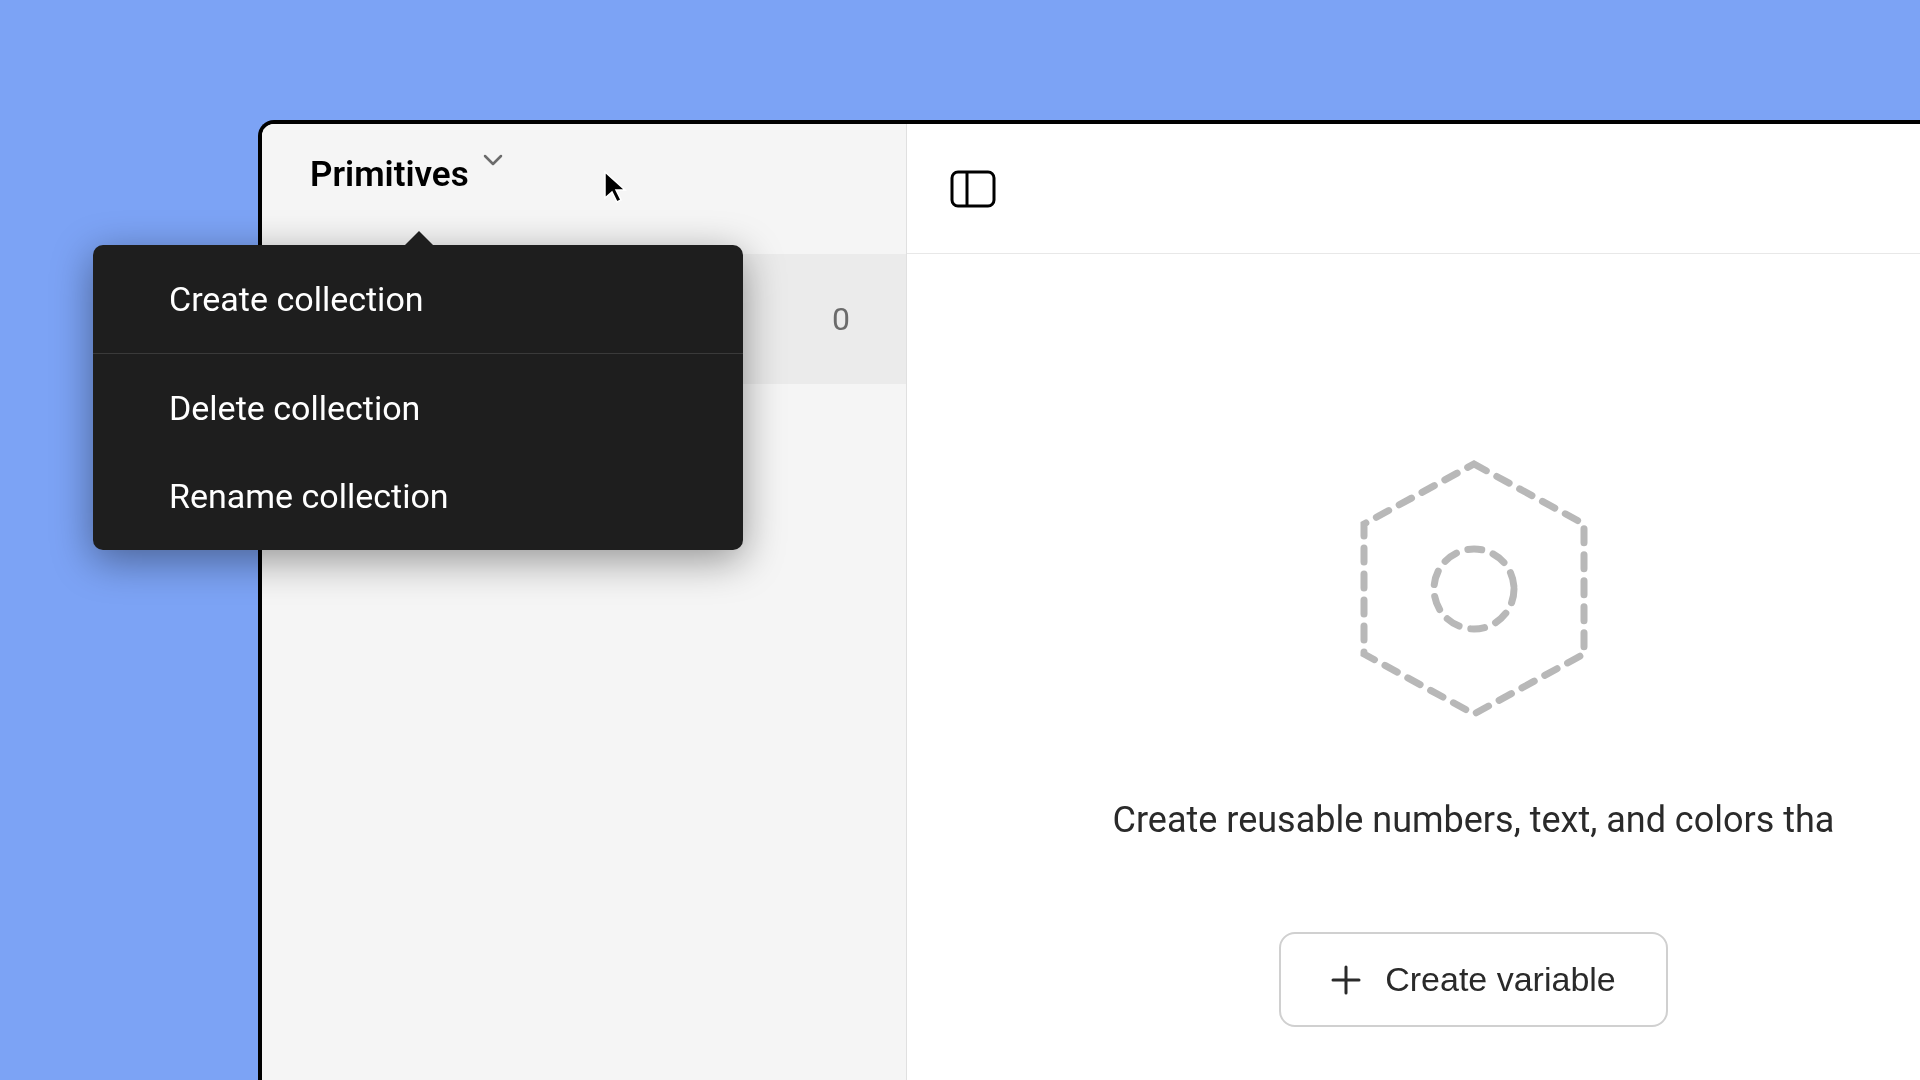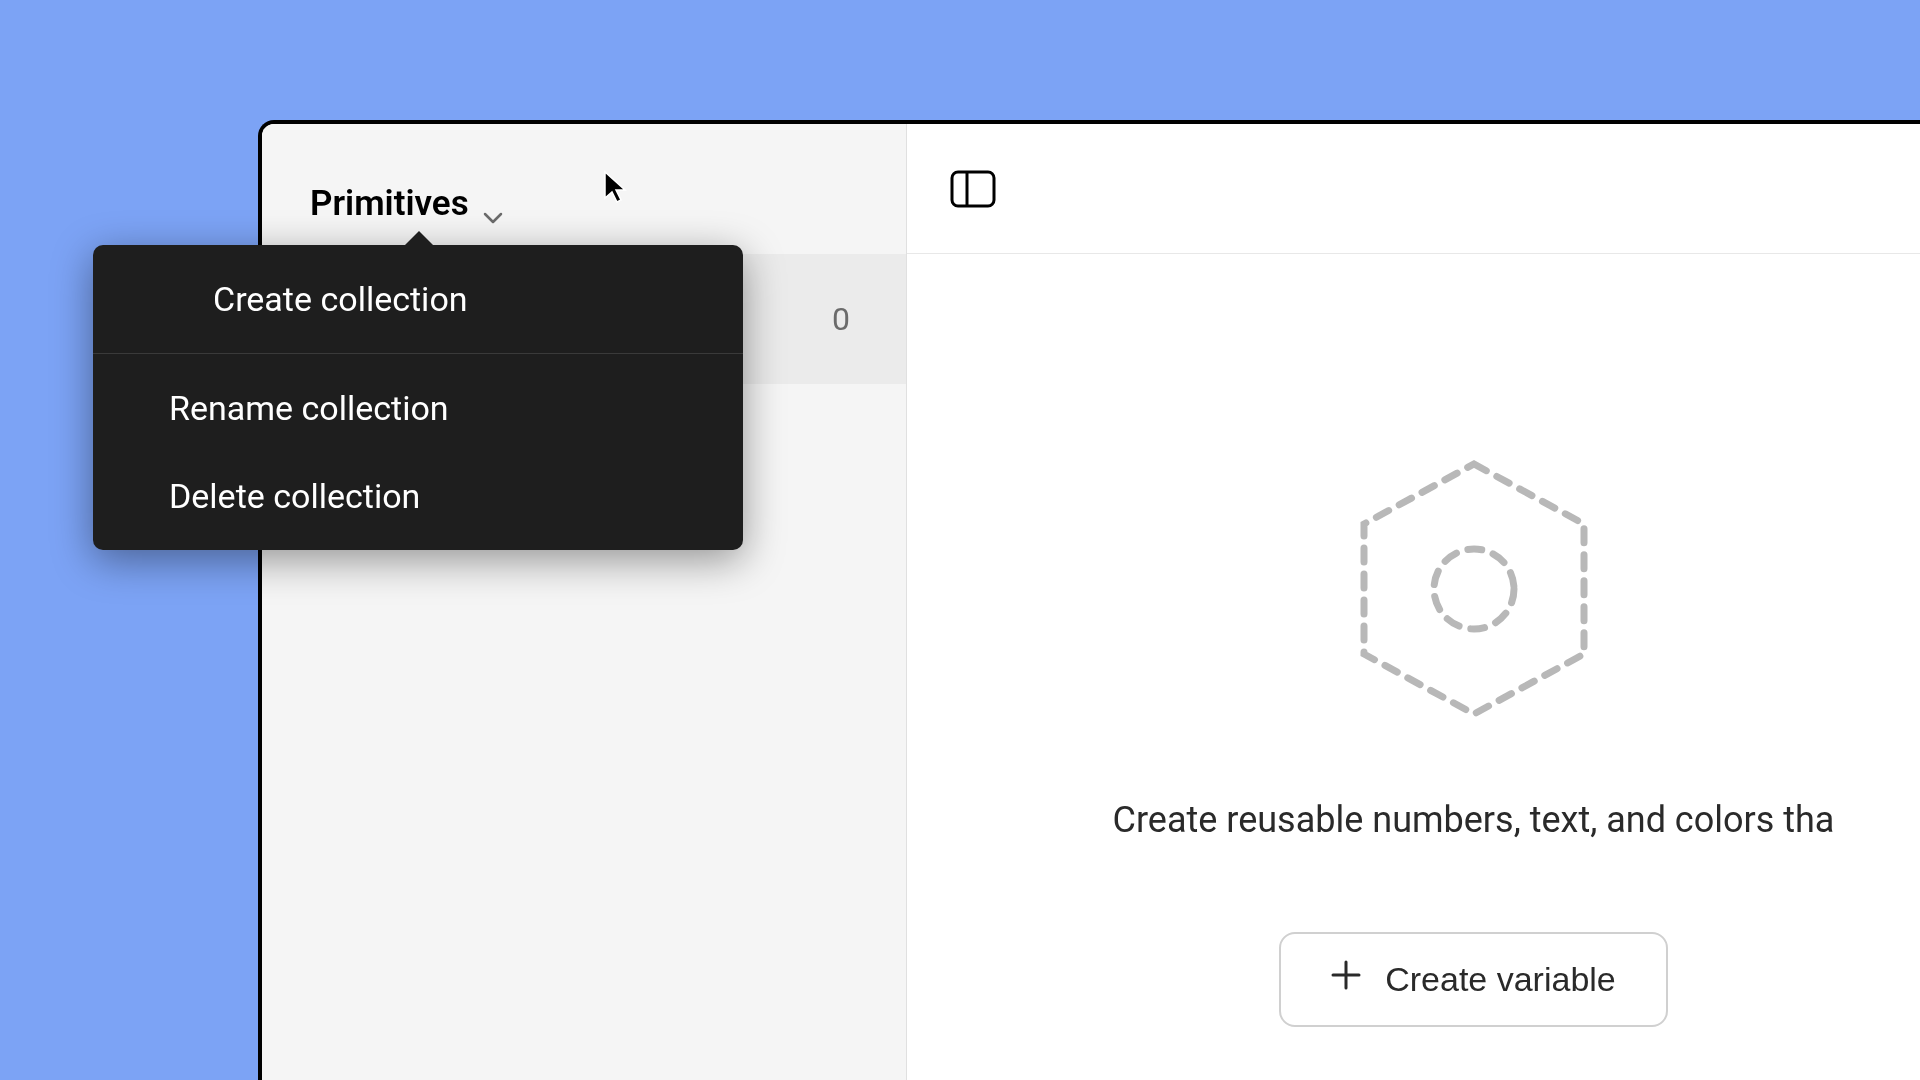--- a/index.html
+++ b/index.html
@@ -34,21 +34,21 @@
     .sidebar {
       width: 645px;
       background: #f5f5f5;
       border-right: 1px solid #e0e0e0;
       border-top-left-radius: 12px;
       position: relative;
     }
     
     .sidebar-header {
       display: flex;
-      align-items: flex-end;
+      align-items: flex-start;
       gap: 14px;
       padding: 30px 48px;
       height: 130px;
     }
     
     .collection-name {
       font-size: 35px;
       font-weight: 600;
       color: #000000;
     }
@@ -110,20 +110,21 @@
       font-size: 36px;
       color: #2a2a2a;
       text-align: center;
       line-height: 1.45;
       margin-bottom: 86px;
       white-space: nowrap;
     }
     
     .create-variable-btn {
       display: flex;
+      align-items: center;
       gap: 24px;
       padding: 26px 50px;
       border: 2px solid #d0d0d0;
       border-radius: 16px;
       background: #ffffff;
       font-size: 34px;
       color: #2a2a2a;
       cursor: pointer;
     }
     
@@ -149,21 +150,21 @@
       top: -14px;
       left: 310px;
       width: 0;
       height: 0;
       border-left: 16px solid transparent;
       border-right: 16px solid transparent;
       border-bottom: 16px solid #1e1e1e;
     }
     
     .menu-item {
-      padding: 34px 120px;
+      padding: 34px 76px;
       font-size: 34px;
       color: #ffffff;
       cursor: pointer;
     }
     
     .menu-divider {
       height: 1px;
       background: #3a3a3a;
     }
     
@@ -236,20 +237,20 @@
       </button>
     </div>
   </div>
 
 </div>
 
 <div class="context-menu">
   <div class="menu-item">Create collection</div>
   <div class="menu-divider"></div>
   <div class="menu-group">
+    <div class="menu-item">Delete collection</div>
     <div class="menu-item">Rename collection</div>
-    <div class="menu-item">Delete collection</div>
   </div>
 </div>
 
 <svg class="cursor" viewBox="0 0 26 34">
   <path d="M3 2 L3 28 L10 22 L15 32 L19 30 L14 20 L23 20 Z" fill="#000000" stroke="#ffffff" stroke-width="1.5"></path>
 </svg>
 
 </body></html>

